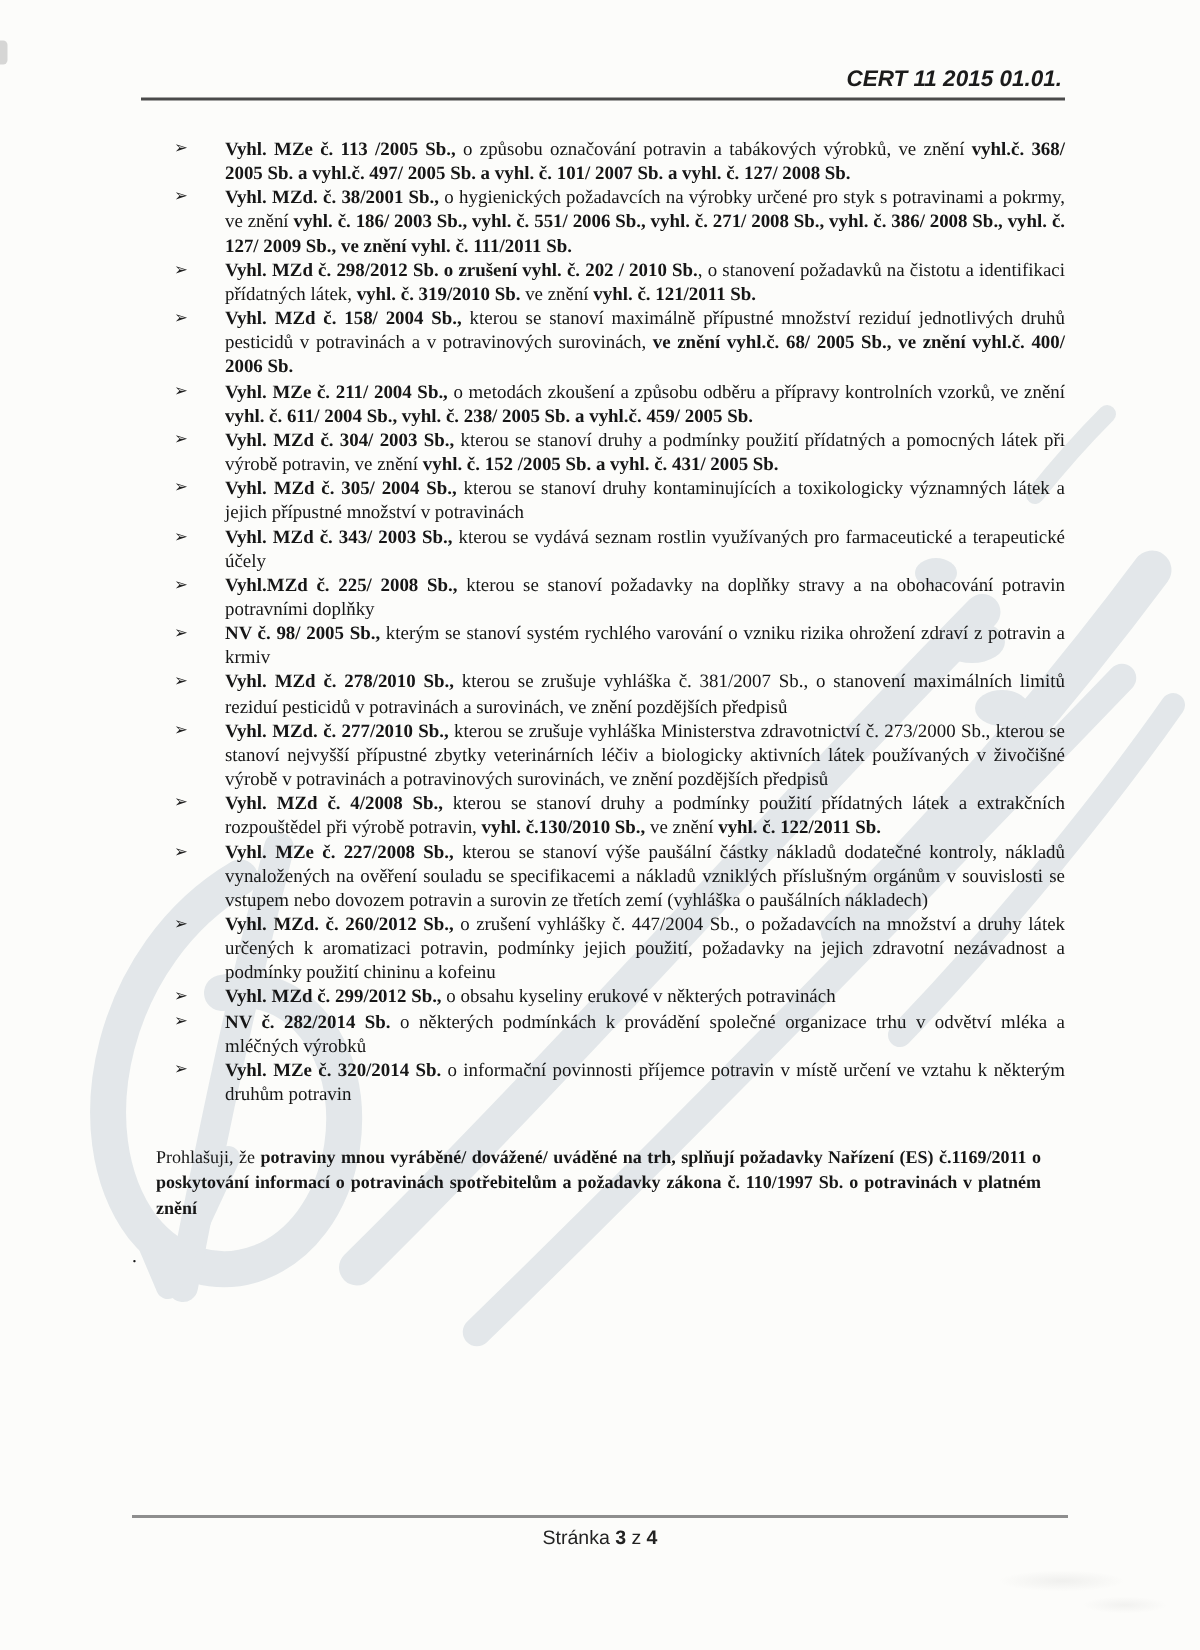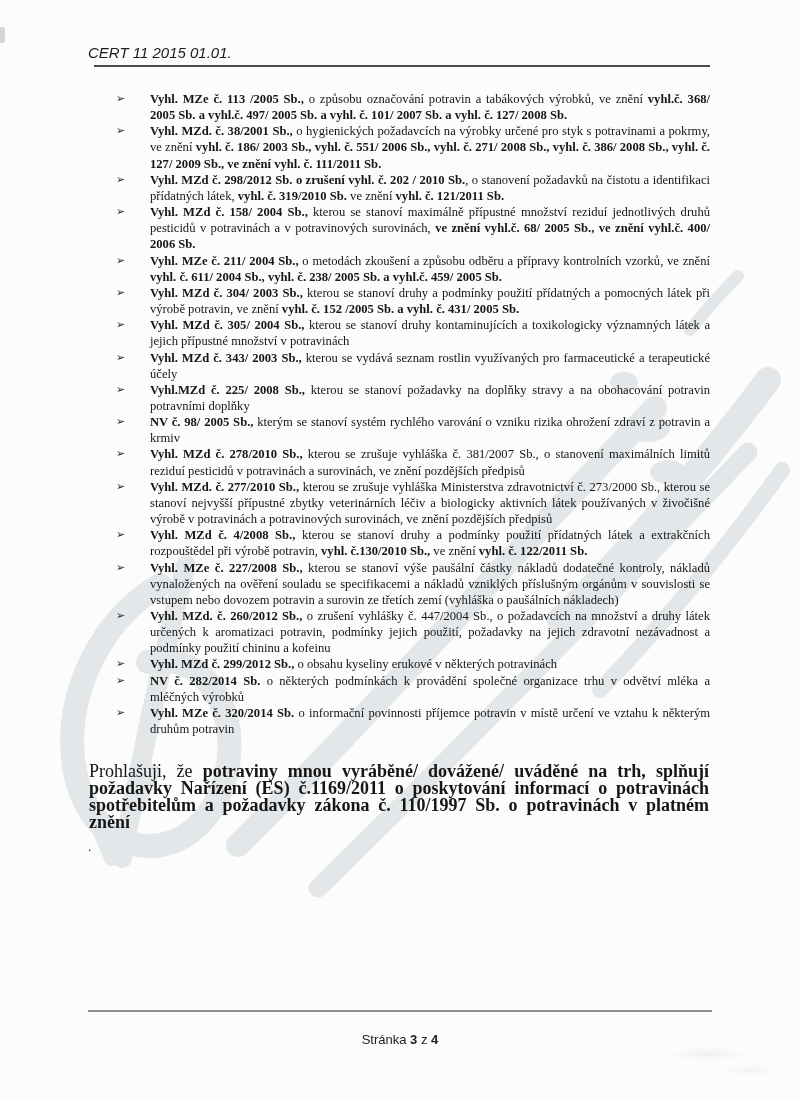--- a/index.html
+++ b/index.html
@@ -13,23 +13,23 @@
   }
   .watermark{position:absolute;left:0;top:0;z-index:0;pointer-events:none;}
   .scan-smudge{
     position:absolute;left:0;top:27px;width:5px;height:16px;
     background:#8f8f8f;opacity:.35;border-radius:0 3px 3px 0;z-index:0;
   }
   .content{
     position:absolute;left:88px;top:44px;width:622px;z-index:1;
   }
   .hdr{
-    text-align:left;
+    text-align:right;
     font-family:"Liberation Sans", sans-serif;
-    font-style:italic;font-weight:normal;
+    font-style:italic;font-weight:bold;
     font-size:15px;line-height:18px;
     padding-right:2px;
     color:#1b1b1b;
   }
   .hdr-rule{
     border:none;border-top:2px solid #4a4a4a;
     margin:3px 0 0 6px;height:0;
   }
   ul.reg-list{
     list-style:none;margin:24px 0 0 0;padding:0;
@@ -40,32 +40,32 @@
     position:relative;
     padding-left:62px;
   }
   .bullet{
     position:absolute;left:28px;top:0;
     font-size:11px;font-weight:bold;color:#222;
     font-family:"DejaVu Sans", sans-serif;
   }
   b{font-weight:bold;}
   .para{
-    margin:1px;font-size:18px;line-height:16.8px;text-align:justify;
+    margin:16px;font-size:12px;line-height:16.8px;text-align:justify;
   }
   .para-declaration{margin-top:26px;}
   .para-note{margin-top:19px;}
   .stray-dot{margin-top:10px;font-size:13px;line-height:14px;}
   .footer{
     position:absolute;left:88px;top:1010px;width:624px;z-index:1;
     border-top:2px solid #8e8e8e;
     text-align:center;
     font-family:"Liberation Sans", sans-serif;
     font-size:13px;color:#222;
-    padding-top:20px;
+    padding-top:5px;
   }
   .noise-br{
     position:absolute;right:8px;bottom:18px;width:140px;height:40px;z-index:0;
     background:
       radial-gradient(ellipse 60px 10px at 40% 30%, rgba(150,150,150,.12), transparent 70%),
       radial-gradient(ellipse 40px 8px at 70% 70%, rgba(150,150,150,.10), transparent 70%);
   }
 </style>
 </head>
 <body>

